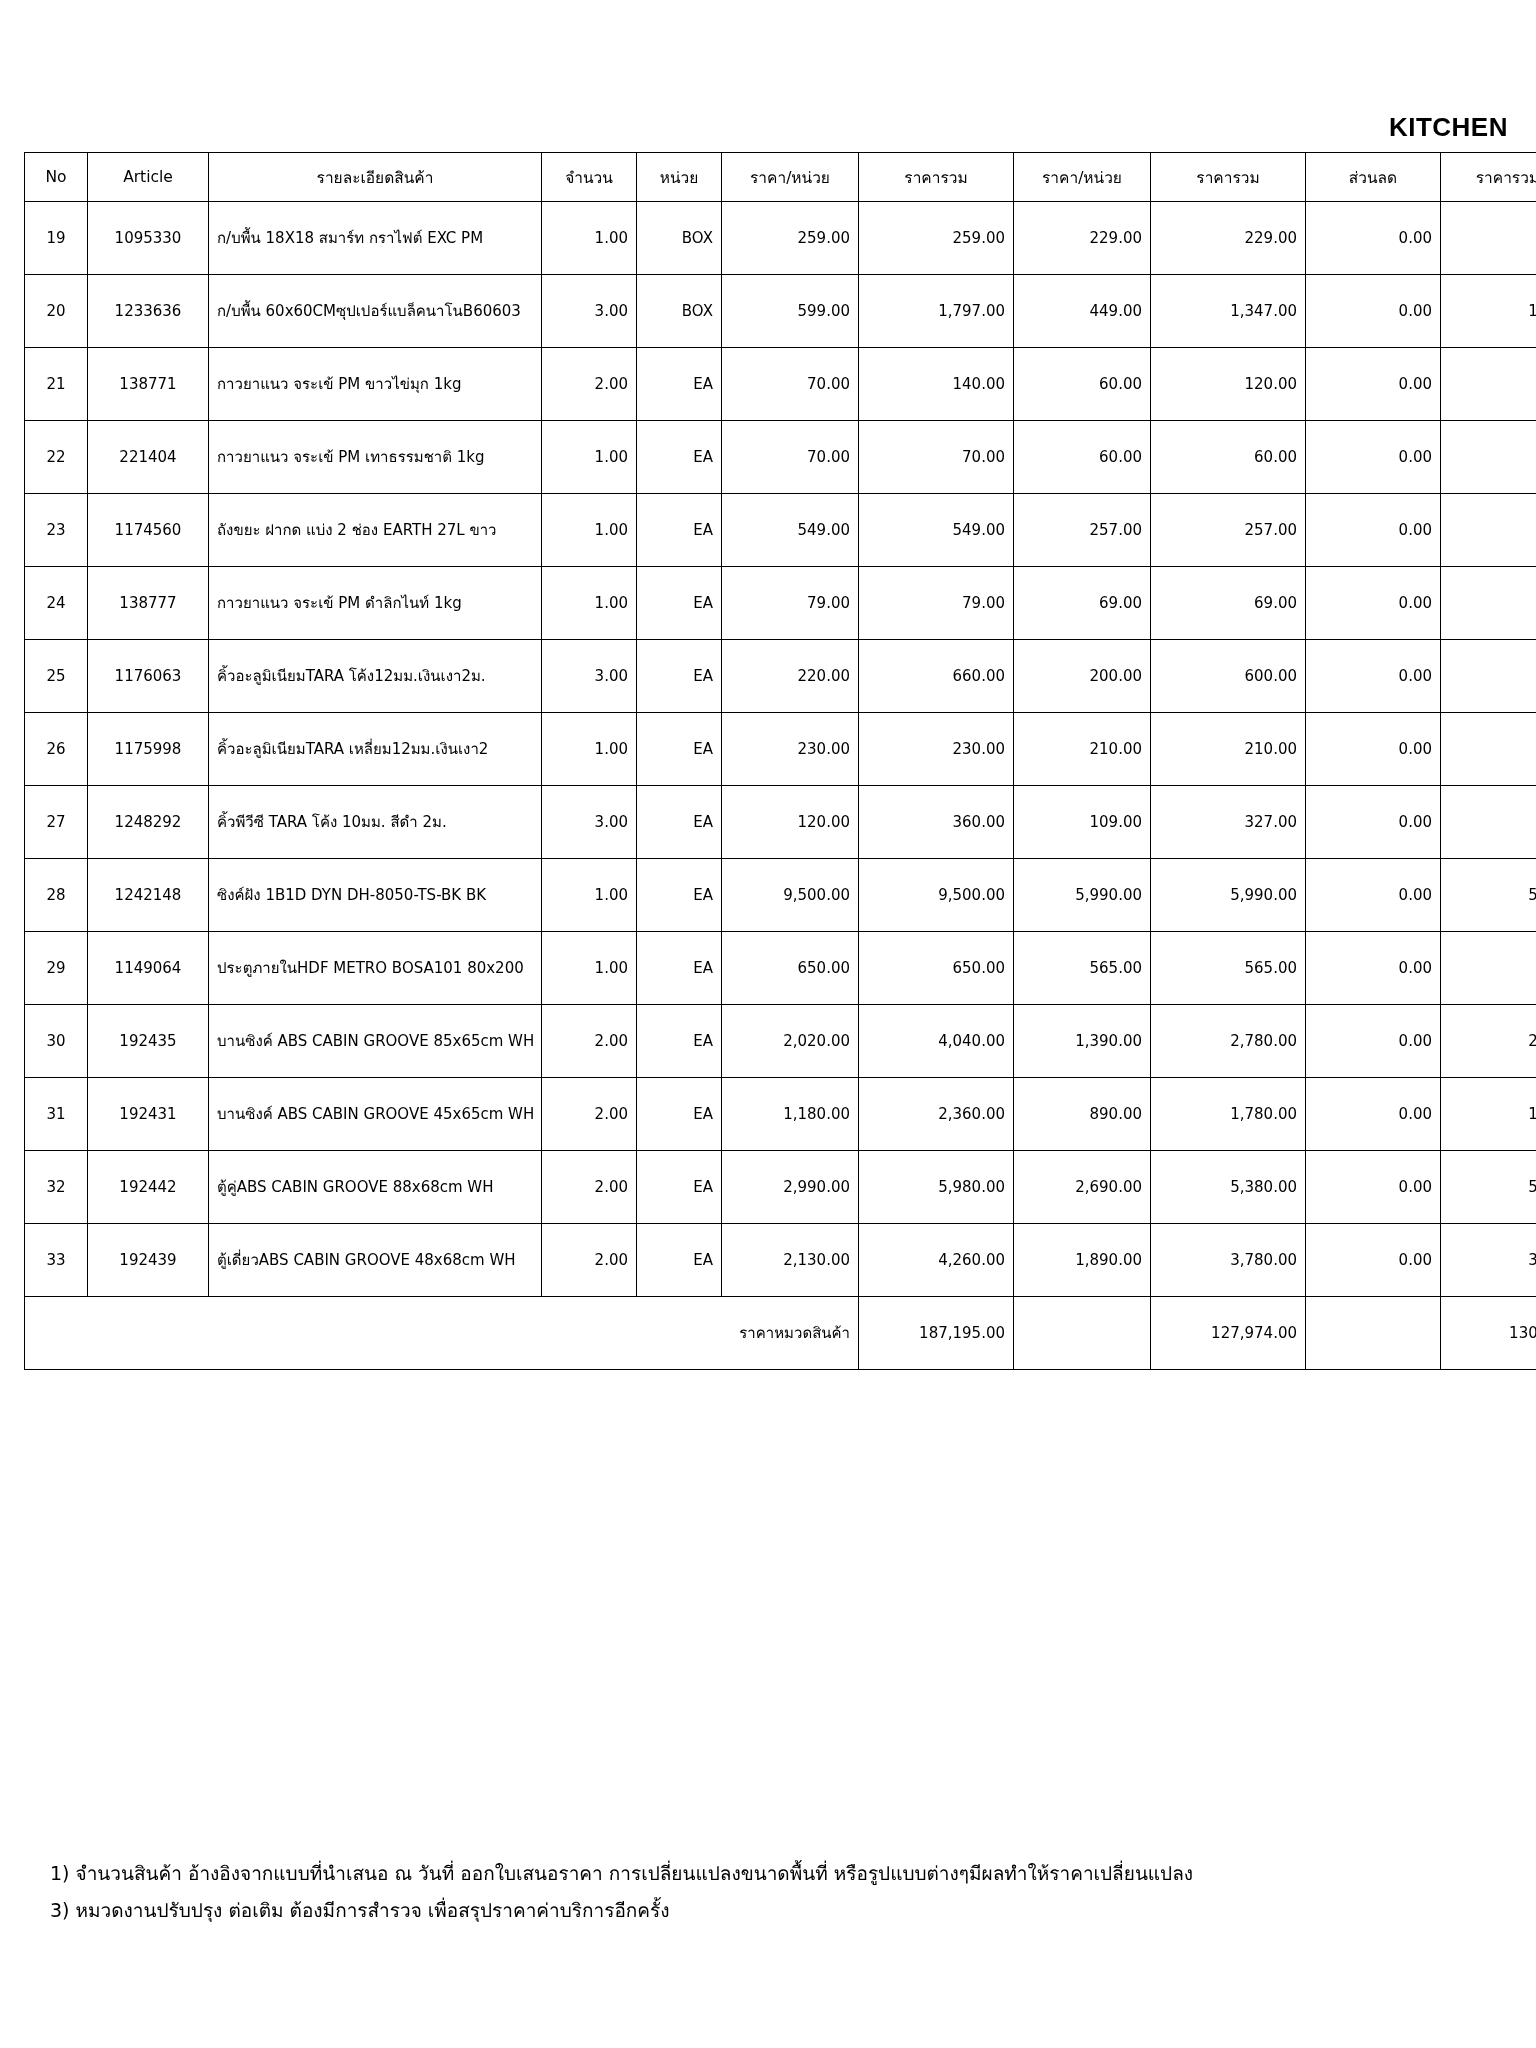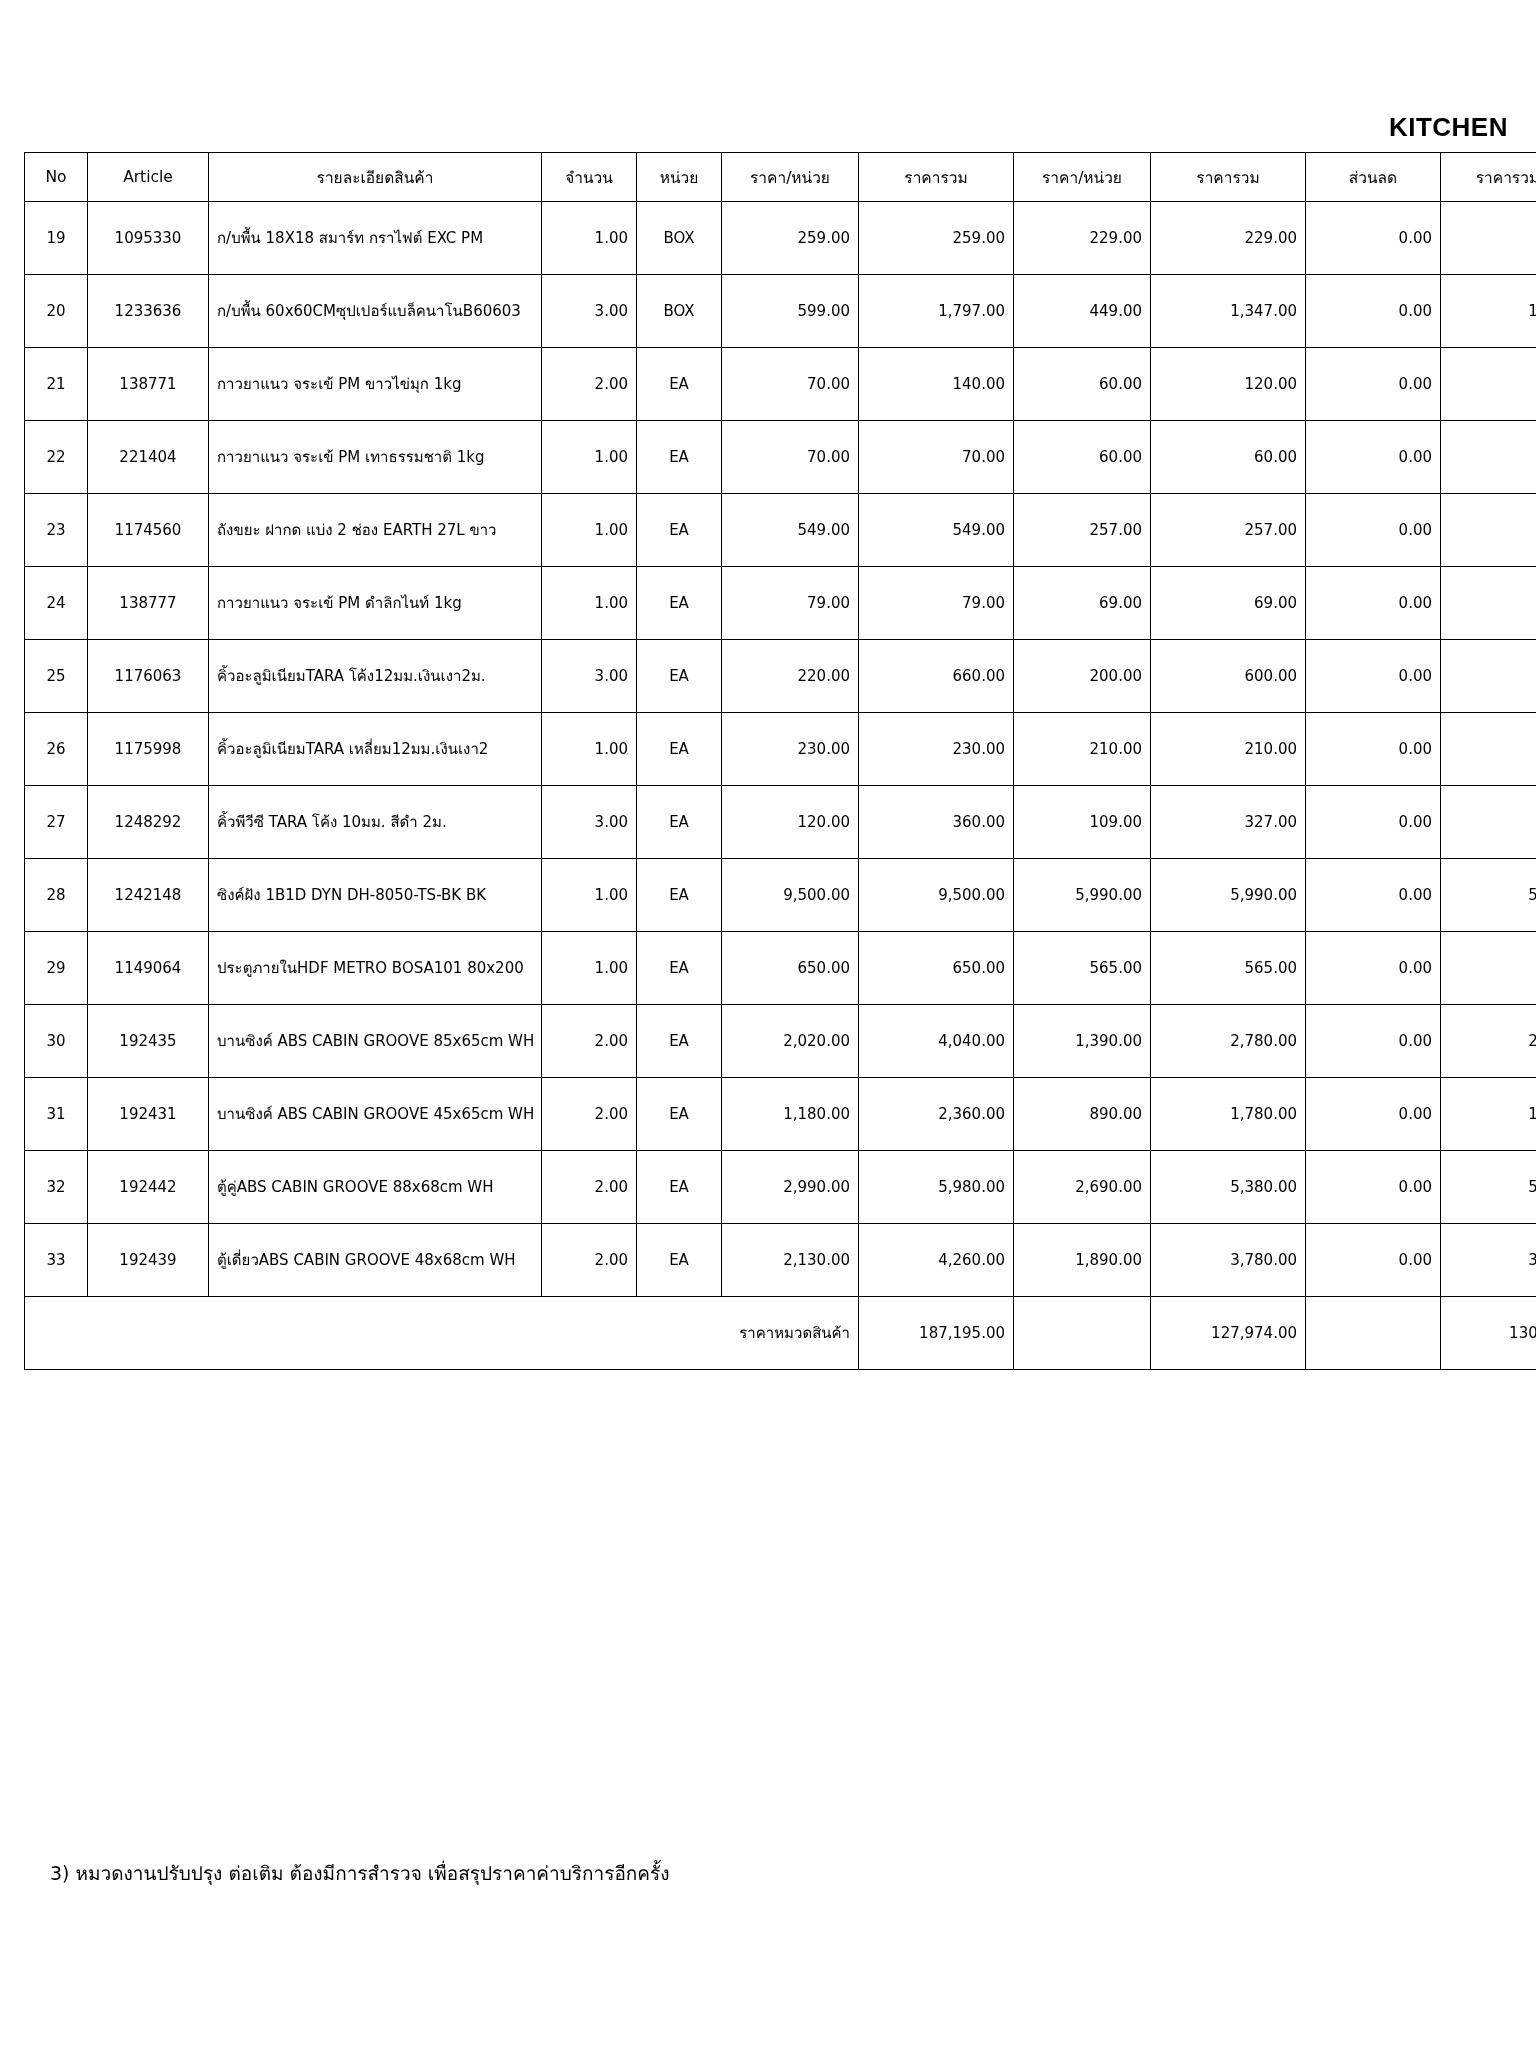--- a/index.html
+++ b/index.html
@@ -51,21 +51,21 @@
     font-size: 15.5px;
     font-weight: normal;
   }
   table.quote tbody td {
     height: 72px;
   }
   .c-no      { width: 46px;  text-align: center; }
   .c-article { width: 104px; text-align: center; }
   .c-desc    { width: 316px; text-align: left; white-space: nowrap; overflow: hidden; }
   .c-qty     { width: 78px;  text-align: right; }
-  .c-unit    { width: 68px;  text-align: center; }
+  .c-unit    { width: 68px;  text-align: right; }
   .c-price1  { width: 120px; text-align: right; }
   .c-total1  { width: 138px; text-align: right; }
   .c-price2  { width: 120px; text-align: right; }
   .c-total2  { width: 138px; text-align: right; }
   .c-disc    { width: 118px; text-align: right; }
   .c-grand   { width: 146px; text-align: right; }
 
   thead th.c-desc { text-align: center; }
 
   tr.summary td {
@@ -342,16 +342,17 @@
         <td class="summary-blank"></td>
         <td class="summary-val">127,974.00</td>
         <td class="summary-blank"></td>
         <td class="summary-val">130,425.00</td>
       </tr>
 
     </tbody>
   </table>
 
   <div class="notes">
+    <span class="note-line">1) จำนวนสินค้า อ้างอิงจากแบบที่นำเสนอ ณ วันที่ ออกใบเสนอราคา การเปลี่ยนแปลงขนาดพื้นที่ หรือรูปแบบต่างๆมีผลทำให้ราคาเปลี่ยนแปลง</span>
     <span class="note-line">3) หมวดงานปรับปรุง ต่อเติม ต้องมีการสำรวจ เพื่อสรุปราคาค่าบริการอีกครั้ง</span>
   </div>
 
 </div>
 
 </body></html>

